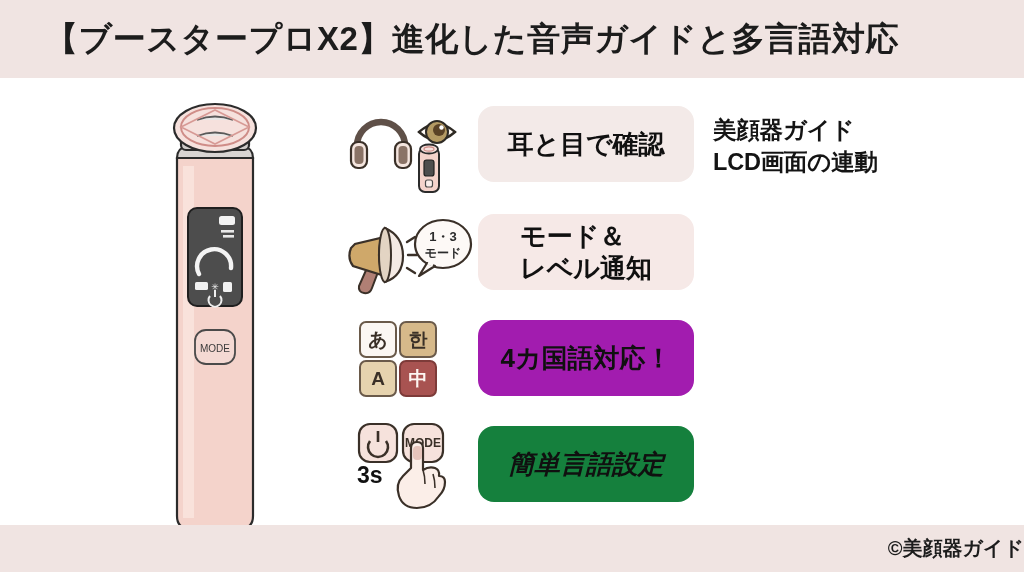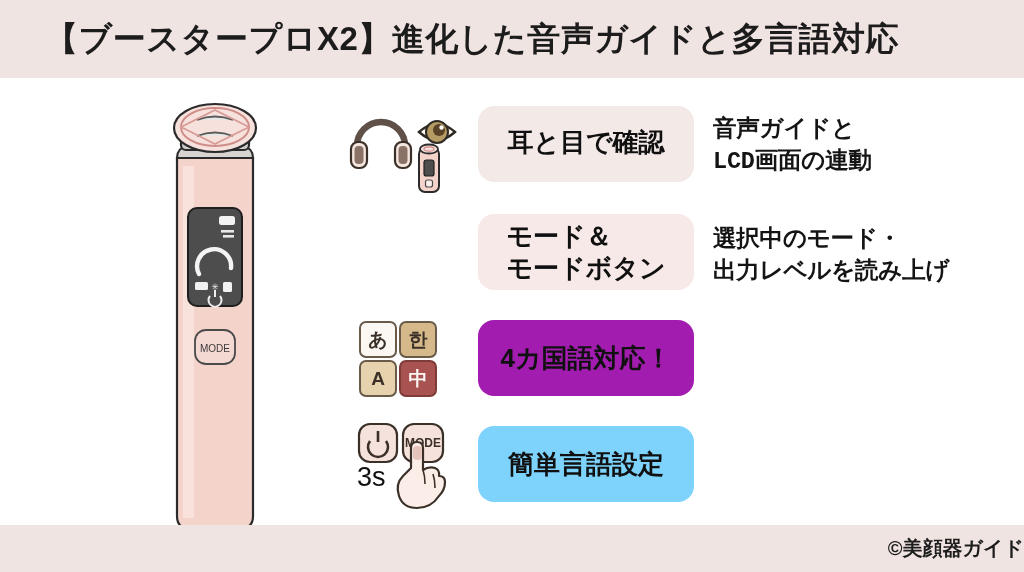--- a/index.html
+++ b/index.html
@@ -71,21 +71,21 @@
     height: 436px;
   }
 
   
   .row {
     position: absolute;
     left: 345px;
     width: 670px;
     height: 96px;
   }
-  #row-0 { top: 98px; font-family: Liberation Mono, monospace; }
+  #row-0 { top: 98px; }
   #row-1 { top: 206px; }
   #row-2 { top: 312px; }
   #row-3 { top: 418px; }
 
   .row-icon {
     position: absolute;
     left: 0;
     top: 0;
     width: 128px;
     height: 96px;
@@ -156,22 +156,22 @@
   }
   .lang-ja { background: #fbf7f3; color: #3a3027; }
   .lang-ko { background: #d6b98a; color: #3a3027; }
   .lang-en { background: #e6d3ae; color: #3a3027; }
   .lang-zh { background: #a85351; color: #fdf6f2; border-color: #7d3b39; }
 
   .threes {
     position: absolute;
     left: 12px;
     top: 44px;
-    font-size: 27px;
-    font-weight: normal;
+    font-size: 23px;
+    font-weight: bold;
     color: #111;
   }
 
   svg { display: block; overflow: visible; }
 </style>
 </head>
 <body>
 
 <div id="page">
 
@@ -232,31 +232,50 @@
         <rect x="74" y="50" width="20" height="44" rx="6" fill="#f4d3cb" stroke="#2b2b2b" stroke-width="2"></rect>
         <ellipse cx="84" cy="51" rx="9" ry="4.5" fill="#f6e1dd" stroke="#2b2b2b" stroke-width="1.8"></ellipse>
         <ellipse cx="84" cy="51" rx="5" ry="2.2" fill="none" stroke="#cf8d88" stroke-width="1.2"></ellipse>
         <rect x="79" y="62" width="10" height="16" rx="2.6" fill="#4d4d4d" stroke="#222" stroke-width="1.2"></rect>
         <rect x="80.5" y="82" width="7" height="7" rx="2" fill="#faeeea" stroke="#4a4a4a" stroke-width="1.2"></rect>
       </svg>
     </div>
     <div class="pill" style="background: rgb(243, 234, 232);">
       <span class="pill-label">耳と目で確認</span>
     </div>
-    <div class="desc">音声ガイドと
+    <div class="desc">美顔器ガイド
 LCD画面の連動</div>
   </div>
 
   <div class="row" id="row-1">
+    <div class="row-icon">
+      <svg width="128" height="96" viewBox="0 0 128 96">
+
+        <path d="M22 62 L14 80 Q13 86 19 87 Q25 88 27 82 L33 66 Z" fill="#b07f74" stroke="#3a3028" stroke-width="2"></path>
+
+        <path d="M6 42 Q2 52 8 60 L40 70 L44 30 L10 38 Z" fill="#cfa86a" stroke="#3a3028" stroke-width="2.2"></path>
+
+        <path d="M40 22 Q58 30 58 50 Q58 70 40 76 Q34 60 34 49 Q34 36 40 22 Z" fill="#f4eae4" stroke="#3a3028" stroke-width="2.2"></path>
+        <ellipse cx="40" cy="49" rx="6" ry="27" fill="#e3d4c3" stroke="#3a3028" stroke-width="2"></ellipse>
+
+        <line x1="62" y1="36" x2="70" y2="31" stroke="#3a3028" stroke-width="2.4" stroke-linecap="round"></line>
+        <line x1="63" y1="49" x2="72" y2="49" stroke="#3a3028" stroke-width="2.4" stroke-linecap="round"></line>
+        <line x1="62" y1="62" x2="70" y2="67" stroke="#3a3028" stroke-width="2.4" stroke-linecap="round"></line>
+
+        <ellipse cx="98" cy="38" rx="28" ry="24" fill="#fdf9f6" stroke="#3a3028" stroke-width="2.2"></ellipse>
+        <path d="M82 57 L74 70 L90 60 Z" fill="#fdf9f6" stroke="#3a3028" stroke-width="2.2" stroke-linejoin="round"></path>
+        <path d="M83 57 L88 59" stroke="#fdf9f6" stroke-width="3"></path>
+        <text x="98" y="35" text-anchor="middle" font-size="13" font-weight="bold" fill="#2b2b2b" font-family="'Liberation Sans','DejaVu Sans',sans-serif">1・3</text>
+        <text x="98" y="51" text-anchor="middle" font-size="12" font-weight="bold" fill="#2b2b2b" font-family="'Liberation Sans','DejaVu Sans',sans-serif">モード</text>
+      </svg>
+    </div>
     <div class="pill" style="background: rgb(246, 233, 231);">
       <span class="pill-label">モード＆
-モードボタン</span>
-    </div>
-    <div class="desc">選択中のモード・
-出力レベルを読み上げ</div>
+レベル通知</span>
+    </div>
   </div>
 
   <div class="row" id="row-2">
     <div class="row-icon">
       <div class="lang-grid">
         <div class="lang-tile lang-ja" style="background: rgb(251, 247, 243);">あ</div>
         <div class="lang-tile lang-ko" style="background: rgb(214, 185, 138);">한</div>
         <div class="lang-tile lang-en" style="background: rgb(230, 211, 174);">A</div>
         <div class="lang-tile lang-zh" style="background: rgb(168, 83, 81);">中</div>
       </div>
@@ -283,21 +302,21 @@
                  Q84 48 90 50 Q95 52 94 58
                  Q100 58 100 64 Q100 72 94 78
                  Q86 90 72 90 Q58 90 54 78
                  Q50 66 58 58 L66 50 Z" fill="#fbeee8" stroke="#3a3028" stroke-width="2.2" stroke-linejoin="round"></path>
         <path d="M78 52 Q80 58 80 66" fill="none" stroke="#3a3028" stroke-width="1.6"></path>
         <path d="M88 56 Q90 62 90 70" fill="none" stroke="#3a3028" stroke-width="1.6"></path>
         <rect x="68" y="28" width="9" height="14" rx="4" fill="#e6c4bb"></rect>
       </svg>
       <div class="threes">3s</div>
     </div>
-    <div class="pill" style="background: #7dd3fc;">
+    <div class="pill" style="background: #15803d; font-style: italic;">
       <span class="pill-label">簡単言語設定</span>
     </div>
   </div>
 
   <div class="band" id="band-bottom" style="background: rgb(240, 228, 226);"></div>
   <div id="footer">©美顔器ガイド</div>
 
 </div>
 
 </body></html>

